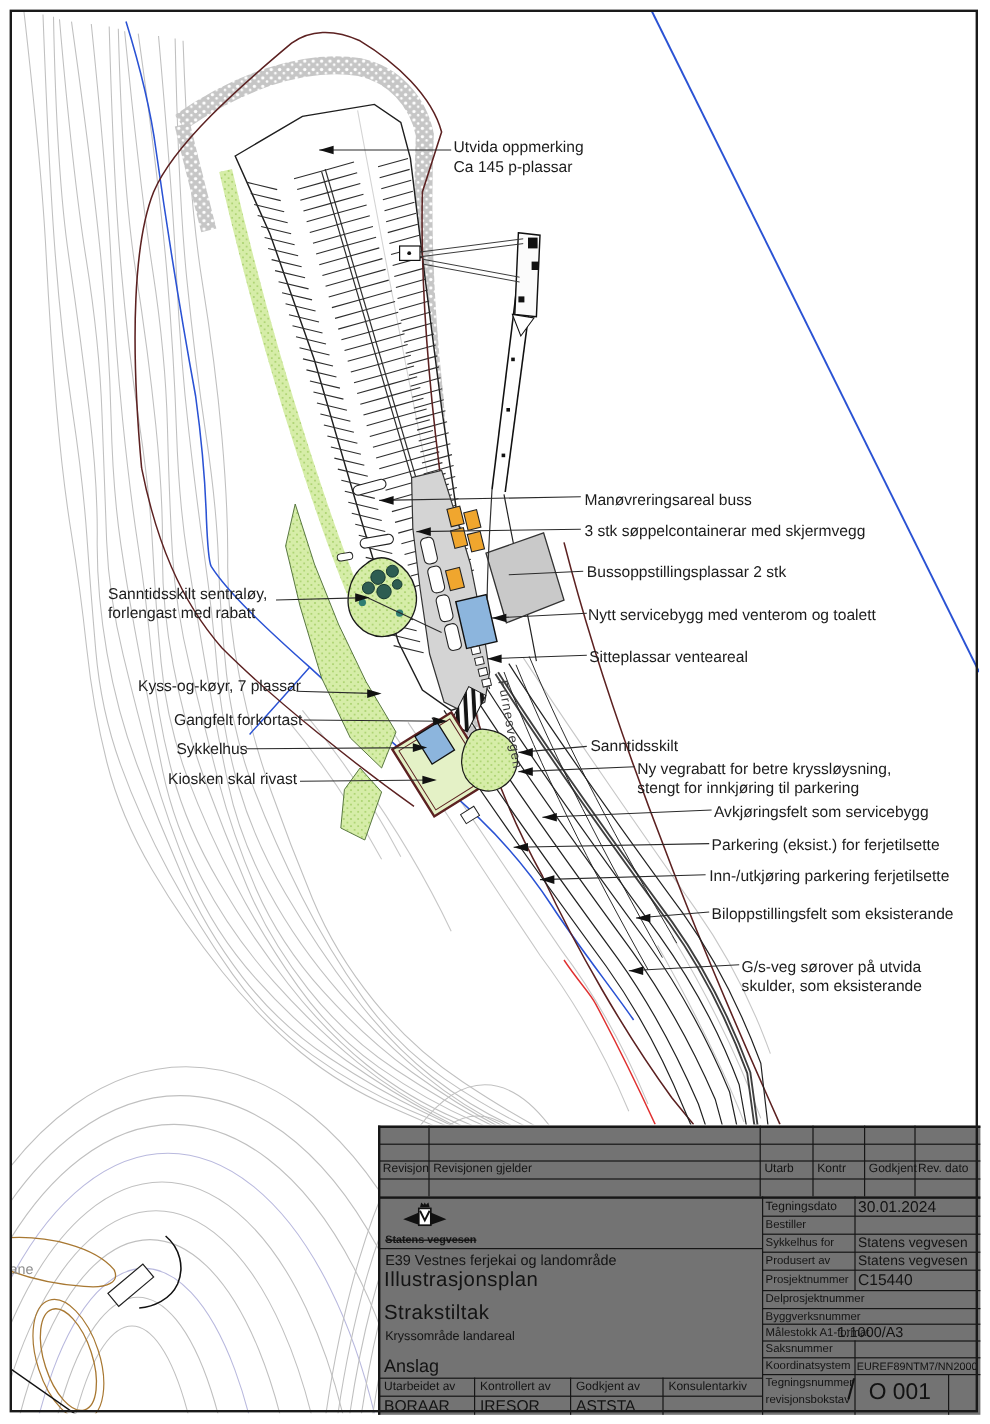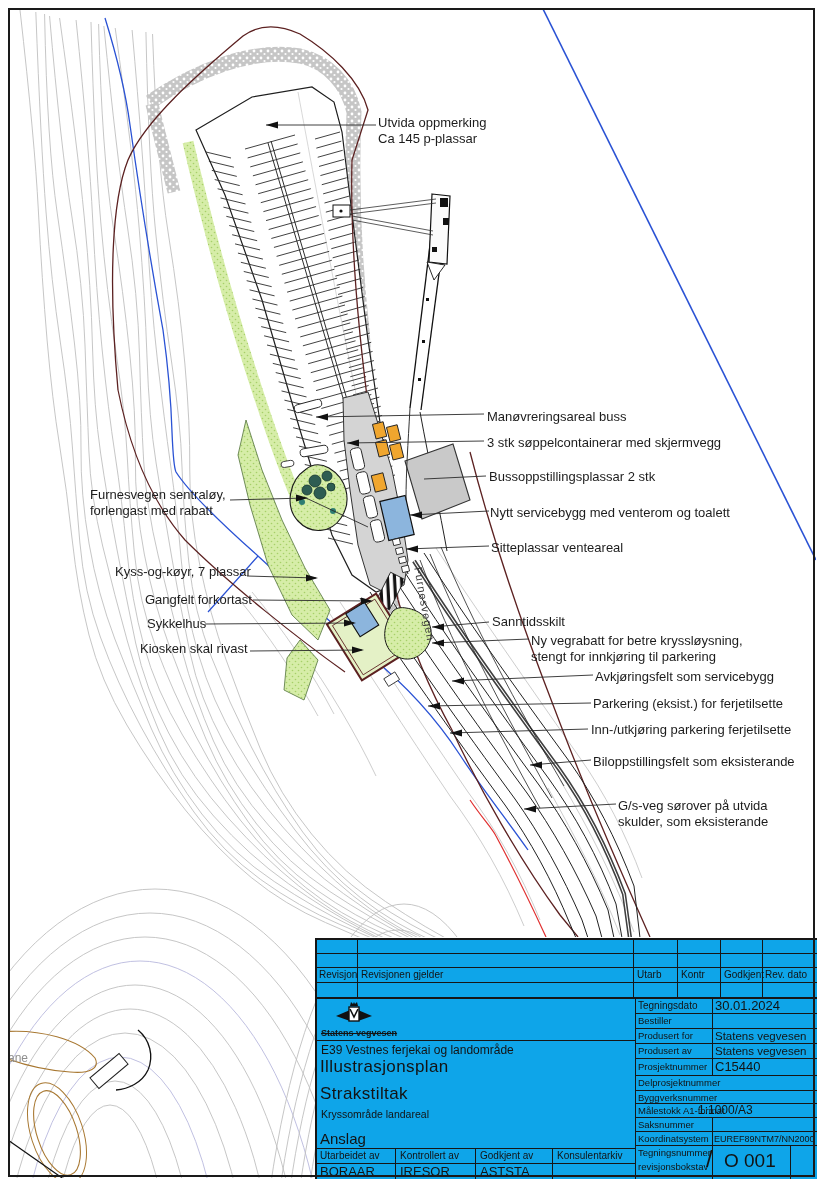--- a/index.html
+++ b/index.html
@@ -5,21 +5,21 @@
   html,body{margin:0;padding:0;background:#fff;}
   #page{position:relative;width:825px;height:1187px;background:#fff;overflow:hidden;
         font-family:"Liberation Sans",sans-serif;}
   #border{position:absolute;left:8px;top:8px;width:807px;height:1169px;
           border:2px solid #1a1a1a;box-sizing:border-box;pointer-events:none;z-index:30;}
   #drawing{position:absolute;left:0;top:0;z-index:1;}
   .ann{position:absolute;font-size:13px;color:#1c1c1c;line-height:16px;white-space:nowrap;z-index:10;}
   #furnesvegen{position:absolute;left:424px;top:566px;font-size:11px;color:#3a3a3a;
                letter-spacing:1px;transform:rotate(80deg);transform-origin:0 0;z-index:9;white-space:nowrap;}
   #ane{position:absolute;left:8px;top:1051px;font-size:12px;color:#8f8f8f;z-index:9;}
-  #titleblock{position:absolute;left:315px;top:938px;width:502px;height:241px;background:#0ea5e9;z-index:20;}
+  #titleblock{position:absolute;left:315px;top:938px;width:502px;height:241px;background:#737373;z-index:20;}
   .hl,.vl{position:absolute;background:#161616;}
   .tx{position:absolute;color:#131313;white-space:nowrap;line-height:1.05;}
   .f10{font-size:10px}.f95{font-size:9.5px}.f12{font-size:12px}
   .f17{font-size:17px;letter-spacing:.4px}.f15{font-size:15px}.f105{font-size:10.5px}
   .mono{font-family:Liberation Sans, sans-serif}
   .f13m{font-size:13px}.f115{font-size:11.5px}.f9m{font-size:9px}.f19m{font-size:19px}
   .f24{font-size:24px;font-weight:300}
   .bold{font-weight:bold}
   .strike{text-decoration:line-through}
 </style>
@@ -433,21 +433,21 @@
 <div class="ann" style="left:489px;top:469px">
       <div>Bussoppstillingsplassar 2 stk</div>
     </div>
 <div class="ann" style="left:490px;top:505px">
       <div>Nytt servicebygg med venterom og toalett</div>
     </div>
 <div class="ann" style="left:491px;top:540px">
       <div>Sitteplassar venteareal</div>
     </div>
 <div class="ann" style="left:90px;top:487px">
-  <div>Furnesvegen sentraløy,</div>
+  <div>Sanntidsskilt sentraløy,</div>
   <div>forlengast med rabatt</div>
 </div>
 <div class="ann" style="left:115px;top:564px">
       <div>Kyss-og-køyr, 7 plassar</div>
     </div>
 <div class="ann" style="left:145px;top:592px">
       <div>Gangfelt forkortast</div>
     </div>
 <div class="ann" style="left:147px;top:616px">
       <div>Sykkelhus</div>
@@ -534,21 +534,21 @@
 
   <div class="tx f12" style="left:6px;top:106px">E39 Vestnes ferjekai og landområde</div>
   <div class="tx f17" style="left:5px;top:120px">Illustrasjonsplan</div>
   <div class="tx f17" style="left:5px;top:147px">Strakstiltak</div>
   <div class="tx f105" style="left:6px;top:171px">Kryssområde landareal</div>
   <div class="tx f15" style="left:5px;top:193px">Anslag</div>
 
   <div class="tx f10" style="left:323px;top:63px">Tegningsdato</div>
   <div class="tx f13m mono" style="left:400px;top:61px">30.01.2024</div>
   <div class="tx f95" style="left:323px;top:78px">Bestiller</div>
-  <div class="tx f95" style="left:323px;top:93px">Produsert for</div>
+  <div class="tx f95" style="left:323px;top:93px">Sykkelhus for</div>
   <div class="tx f115 mono" style="left:400px;top:92px">Statens vegvesen</div>
   <div class="tx f95" style="left:323px;top:108px">Produsert av</div>
   <div class="tx f115 mono" style="left:400px;top:107px">Statens vegvesen</div>
   <div class="tx f95" style="left:323px;top:124px">Prosjektnummer</div>
   <div class="tx f13m mono" style="left:400px;top:122px">C15440</div>
   <div class="tx f95" style="left:323px;top:140px">Delprosjektnummer</div>
   <div class="tx f95" style="left:323px;top:155px">Byggverksnummer</div>
   <div class="tx f95" style="left:323px;top:168px">Målestokk A1-format</div>
   <div class="tx f12 mono" style="left:383px;top:166px">1:1000/A3</div>
   <div class="tx f95" style="left:323px;top:182px">Saksnummer</div>

